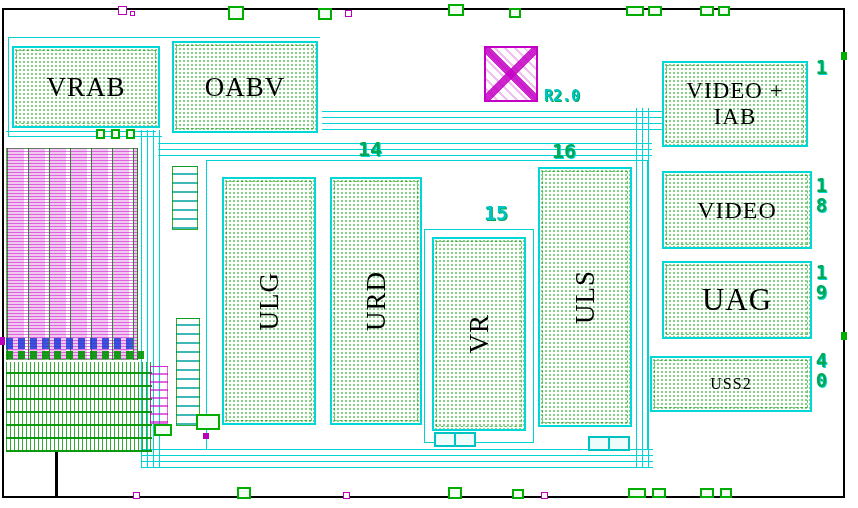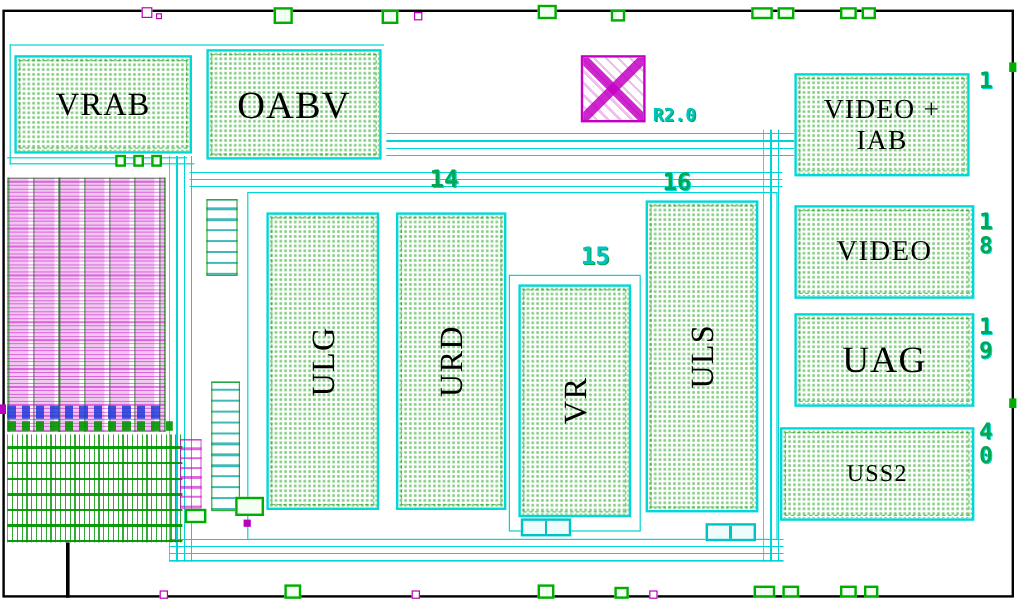--- a/index.html
+++ b/index.html
@@ -109,34 +109,34 @@
   <div class="cluster-mag" style="left:150px;top:366px;width:18px;height:58px"></div>
   <div class="padg" style="left:196px;top:414px;width:24px;height:16px"></div>
   <div class="padg" style="left:154px;top:424px;width:18px;height:12px"></div>
   <div class="tickm" style="left:203px;top:433px;width:6px;height:6px"></div>
   <div class="connbox" style="left:434px;top:432px;width:42px;height:15px"></div>
   <div class="connbox" style="left:588px;top:436px;width:42px;height:15px"></div>
 
   <div class="block" style="left:12px;top:46px;width:148px;height:82px;font-size:27px">
     <span>VRAB</span>
   </div>
-  <div class="block" style="left:172px;top:41px;width:146px;height:92px;font-size:32px">
+  <div class="block" style="left:172px;top:41px;width:146px;height:92px;font-size:27px">
     <span>OABV</span>
   </div>
   <div class="block twoline" style="left:662px;top:61px;width:146px;height:86px;font-size:23px">
     <span>VIDEO +</span>
     <span>IAB</span>
   </div>
   <div class="block" style="left:662px;top:171px;width:150px;height:78px;font-size:24px">
     <span>VIDEO</span>
   </div>
   <div class="block" style="left:662px;top:261px;width:150px;height:78px;font-size:31px">
     <span>UAG</span>
   </div>
-  <div class="block" style="left:650px;top:356px;width:162px;height:78px;font-size:20px">
+  <div class="block" style="left:650px;top:356px;width:162px;height:56px;font-size:16px">
     <span>USS2</span>
   </div>
   <div class="block" style="left:222px;top:177px;width:94px;height:248px;font-size:27px">
     <span class="vlabel">ULG</span>
   </div>
   <div class="block" style="left:330px;top:177px;width:92px;height:248px;font-size:27px">
     <span class="vlabel">URD</span>
   </div>
   <div class="block" style="left:432px;top:237px;width:94px;height:194px;font-size:27px">
     <span class="vlabel">VR</span>

